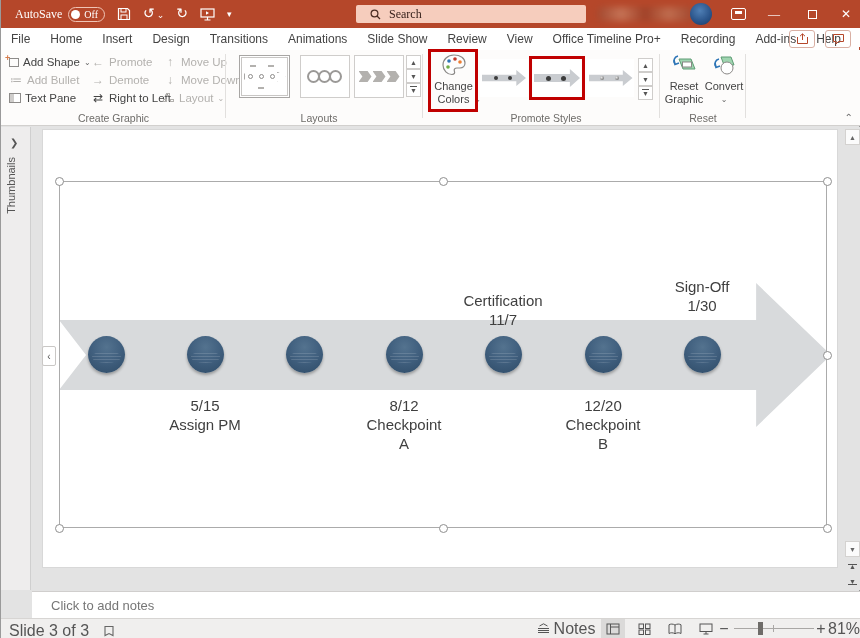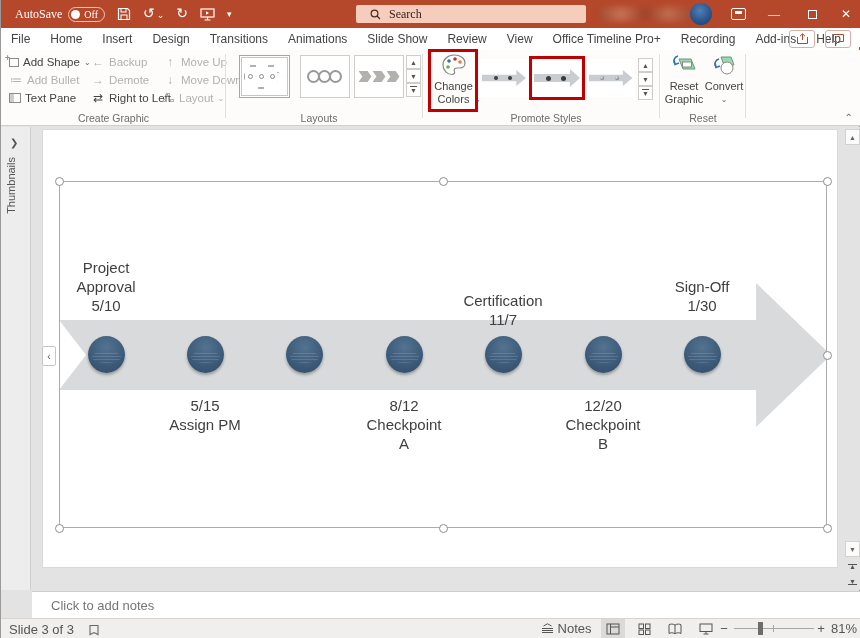--- a/index.html
+++ b/index.html
@@ -75,21 +75,21 @@
   .node:after { content:""; position:absolute; left:4px; right:4px; top:15px; height:12px;
           background:repeating-linear-gradient(0deg, rgba(255,255,255,.14) 0 1px, transparent 1px 3px); border-radius:50%; }
   .milestone { position:absolute; width:140px; text-align:center; font-size:15px; line-height:19px; color:#3f3f3f; white-space:pre-line; }
 
   
   .sel-rect { position:absolute; left:58px; top:181px; width:768px; height:347px; border:1px solid #ababab; }
   .handle { position:absolute; width:9px; height:9px; background:#fff; border:1px solid #8f8f8f; border-radius:50%; }
 
   
   .notesbar { position:absolute; left:31px; top:591px; width:829px; height:27px; background:#fff; border-top:1px solid #d0cecd; color:#767676; font-size:13px; display:flex; align-items:center; padding-left:19px; }
-  .statusbar { position:absolute; left:0; top:618px; width:860px; height:20px; background:#f0efee; border-top:1px solid #d7d5d3; font-size:13px; color:#555; }
+  .statusbar { position:absolute; left:0; top:618px; width:860px; height:20px; background:#f0efee; border-top:1px solid #d7d5d3; font-size:16px; color:#555; }
   .sb-left { position:absolute; left:8px; top:3px; display:flex; align-items:center; gap:14px; }
   .sb-item { position:absolute; top:0; height:19px; display:flex; align-items:center; justify-content:center; }
   .view-btn { width:24px; }
   .view-btn.selected { background:#dbdad9; }
   .zoom-track { position:absolute; left:733px; top:9px; width:80px; height:1px; background:#a9a7a5; }
   .zoom-mid { position:absolute; left:772px; top:6px; width:1px; height:7px; background:#a9a7a5; }
   .zoom-thumb { position:absolute; left:757px; top:3px; width:5px; height:13px; background:#6e6c69; }
   svg { display:block; }
 </style>
 </head>
@@ -186,21 +186,21 @@
       <span class="rb-ico">≔</span>
       <span>Add Bullet</span>
     </div>
     <div class="rb-row" style="left:8px; top:40px;">
       <span class="textpane-ico"></span>
       <span>Text Pane</span>
     </div>
 
     <div class="rb-row disabled" style="left:90px; top:4px;">
       <span class="rb-ico">←</span>
-      <span>Backup</span>
+      <span>Promote</span>
     </div>
     <div class="rb-row disabled" style="left:90px; top:22px;">
       <span class="rb-ico">→</span>
       <span>Demote</span>
     </div>
     <div class="rb-row" style="left:90px; top:40px;">
       <span class="rb-ico">⇄</span>
       <span>Right to Left</span>
     </div>
 
@@ -349,23 +349,20 @@
   <div class="band"></div>
 
   <span class="node" style="left:87px;"></span>
   <span class="node" style="left:186px;"></span>
   <span class="node" style="left:285px;"></span>
   <span class="node" style="left:385px;"></span>
   <span class="node" style="left:484px;"></span>
   <span class="node" style="left:584px;"></span>
   <span class="node" style="left:683px;"></span>
 
-  <div class="milestone" style="left:35px;  top:258px;">Project
-Approval
-5/10</div>
   <div class="milestone" style="left:134px; top:396px;">5/15
 Assign PM</div>
   <div class="milestone" style="left:333px; top:396px;">8/12
 Checkpoint
 A</div>
   <div class="milestone" style="left:432px; top:291px;">Certification
 11/7</div>
   <div class="milestone" style="left:532px; top:396px;">12/20
 Checkpoint
 B</div>

